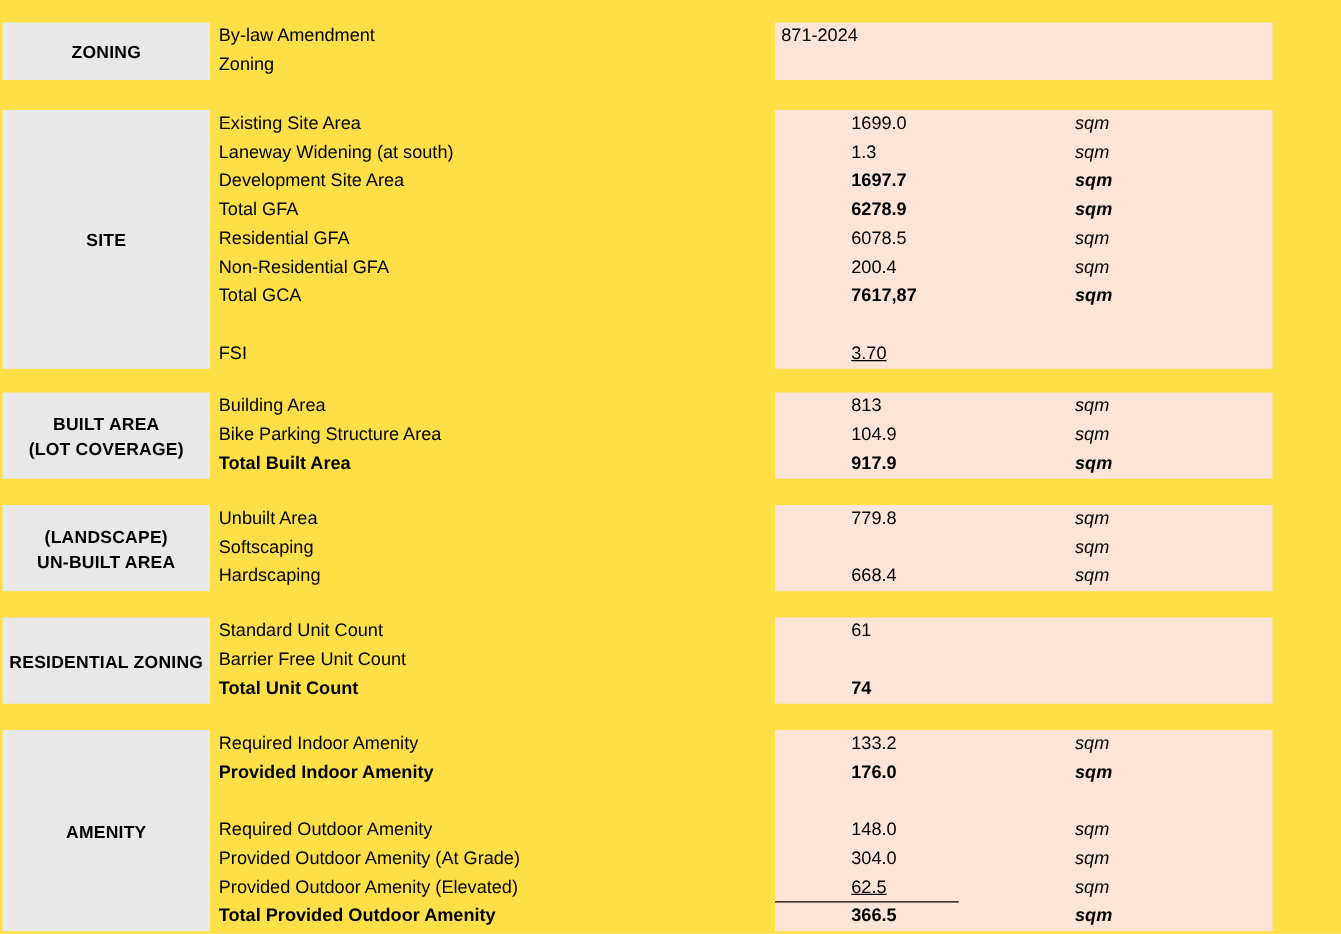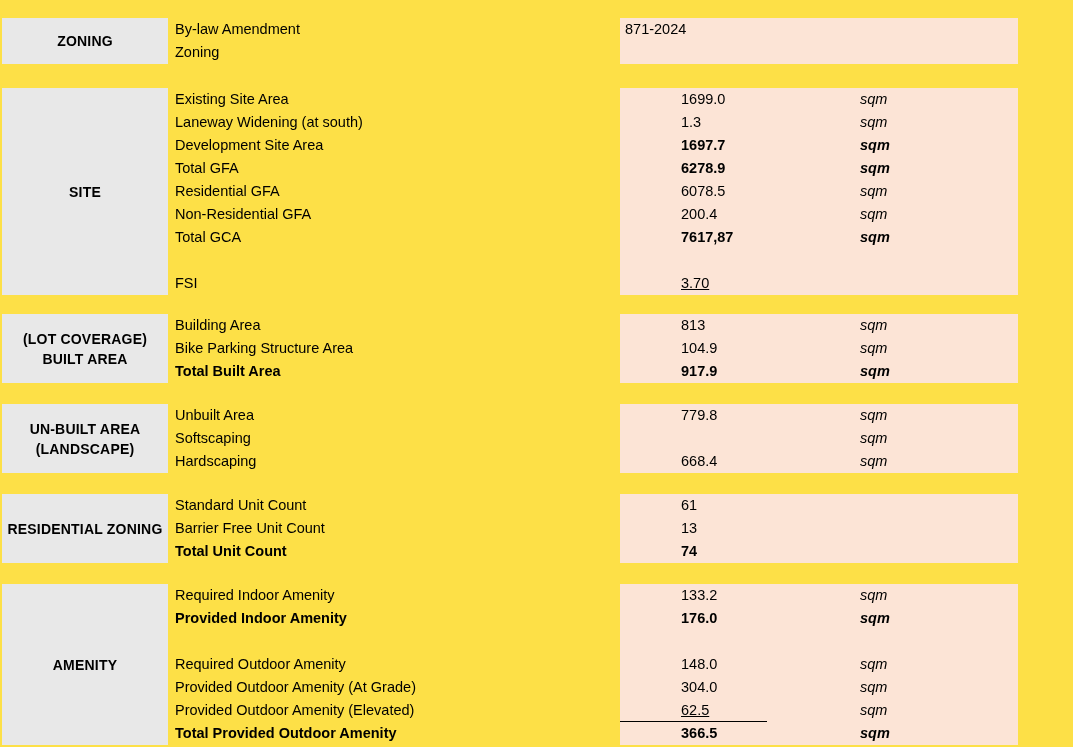--- a/index.html
+++ b/index.html
@@ -121,22 +121,22 @@
         </div>
         <div class="row"></div>
         <div class="row">
           <span class="label">FSI</span>
           <span class="num u">3.70</span>
         </div>
       </div>
       <div class="section section-built">
         <div class="header-box">
           <div class="header-lines">
+            <div class="header-line">BUILT AREA</div>
             <div class="header-line">(LOT COVERAGE)</div>
-            <div class="header-line">BUILT AREA</div>
           </div>
         </div>
         <div class="value-bg"></div>
         <div class="row">
           <span class="label">Building Area</span>
           <span class="num">813</span>
           <span class="unit">sqm</span>
         </div>
         <div class="row">
           <span class="label">Bike Parking Structure Area</span>
@@ -145,22 +145,22 @@
         </div>
         <div class="row">
           <span class="label bold">Total Built Area</span>
           <span class="num bold">917.9</span>
           <span class="unit bold">sqm</span>
         </div>
       </div>
       <div class="section section-unbuilt">
         <div class="header-box">
           <div class="header-lines">
+            <div class="header-line">(LANDSCAPE)</div>
             <div class="header-line">UN-BUILT AREA</div>
-            <div class="header-line">(LANDSCAPE)</div>
           </div>
         </div>
         <div class="value-bg"></div>
         <div class="row">
           <span class="label">Unbuilt Area</span>
           <span class="num">779.8</span>
           <span class="unit">sqm</span>
         </div>
         <div class="row">
           <span class="label">Softscaping</span>
@@ -178,21 +178,20 @@
             <div class="header-line">RESIDENTIAL ZONING</div>
           </div>
         </div>
         <div class="value-bg"></div>
         <div class="row">
           <span class="label">Standard Unit Count</span>
           <span class="num">61</span>
         </div>
         <div class="row">
           <span class="label">Barrier Free Unit Count</span>
-          <span class="num">13</span>
         </div>
         <div class="row">
           <span class="label bold">Total Unit Count</span>
           <span class="num bold">74</span>
         </div>
       </div>
       <div class="section section-amenity">
         <div class="header-box">
           <div class="header-lines">
             <div class="header-line">AMENITY</div>

